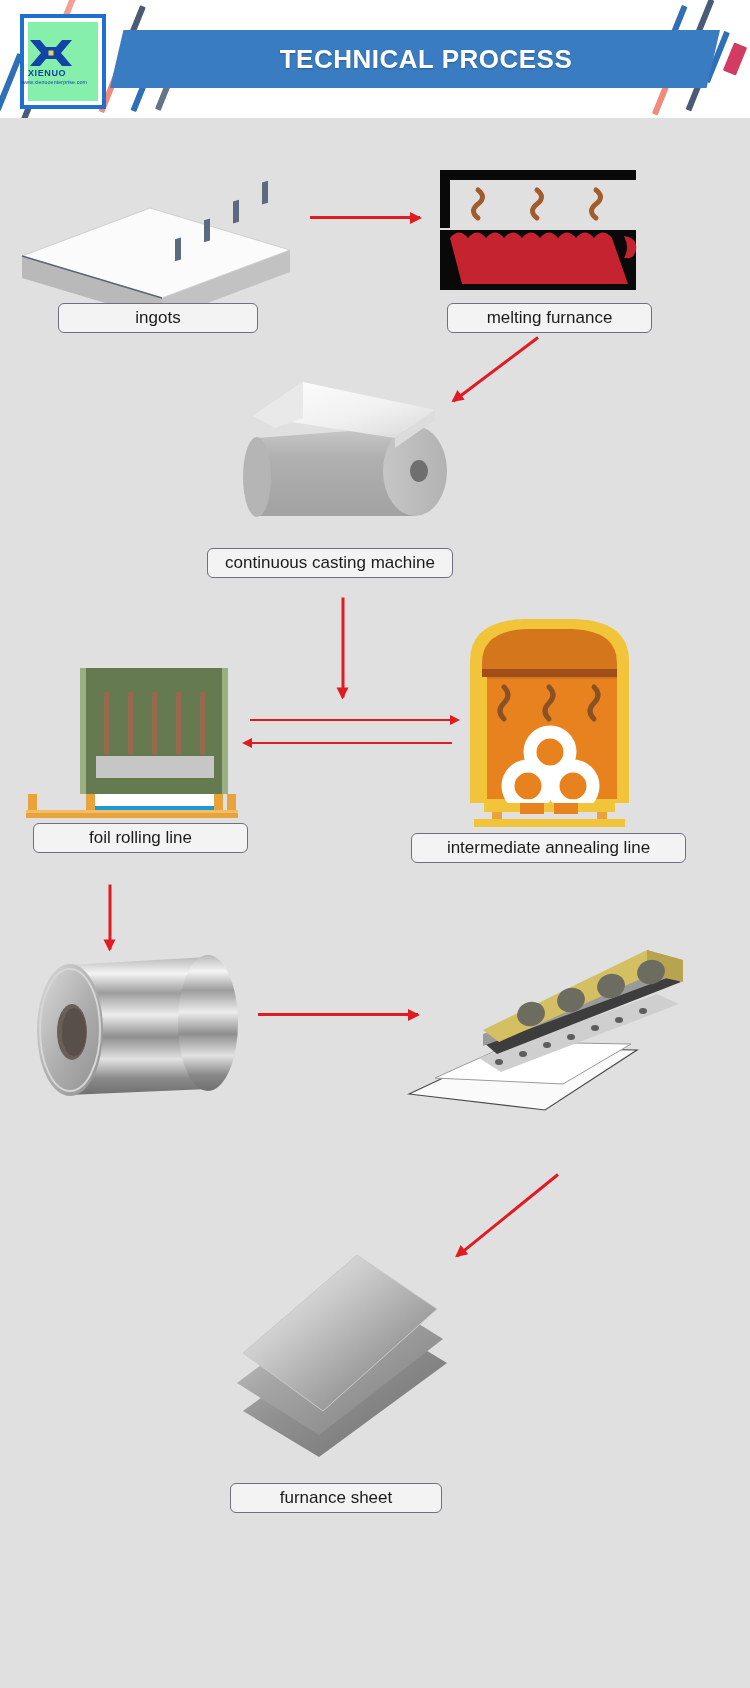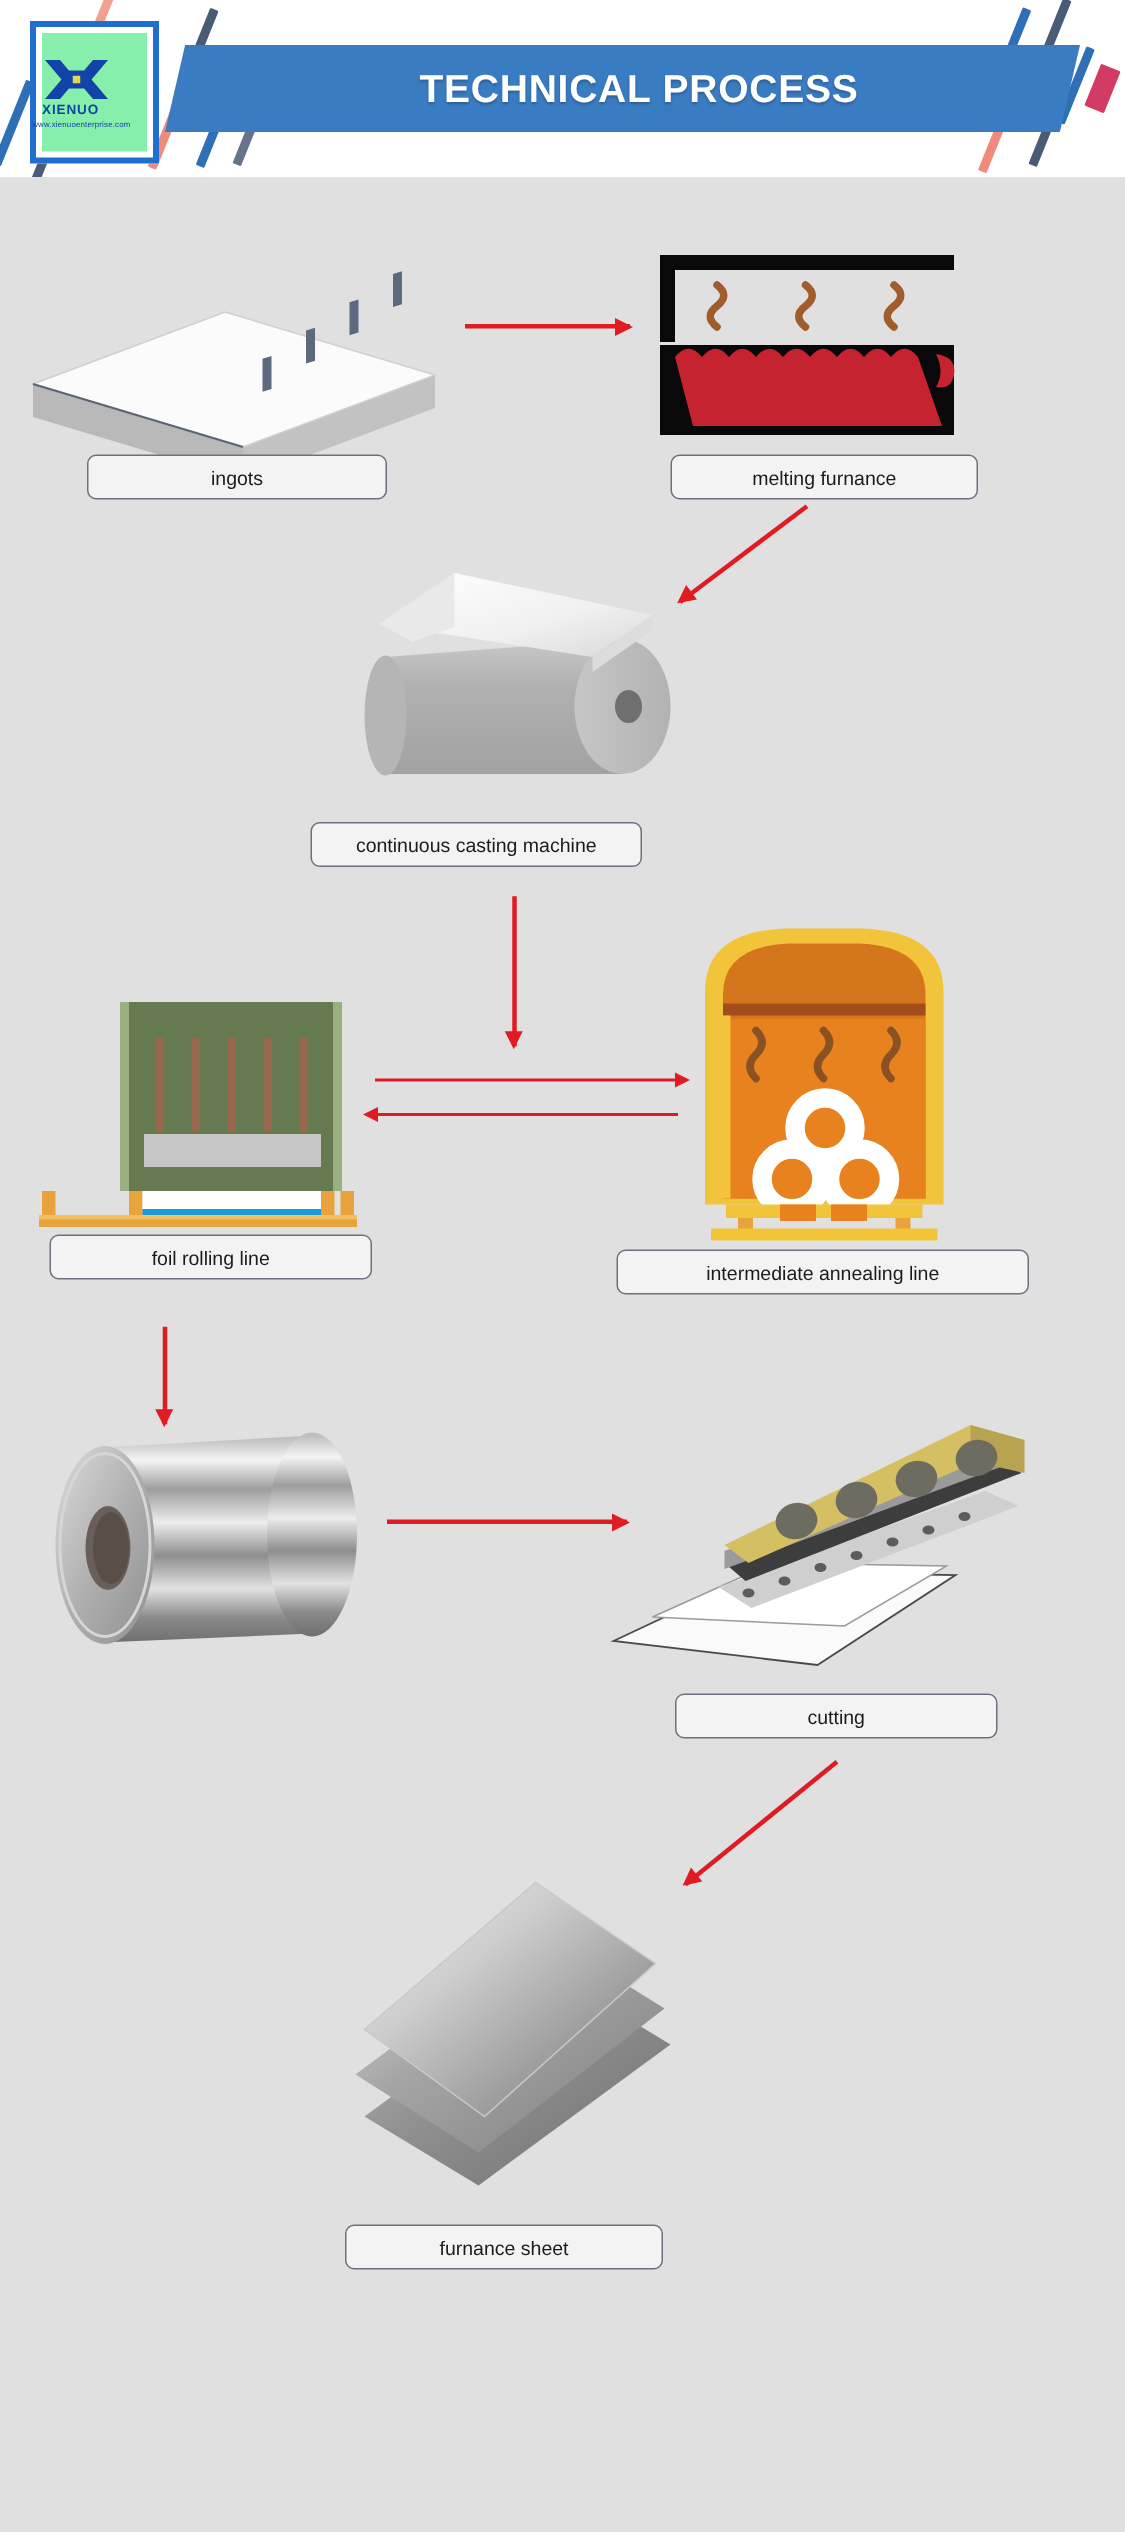--- a/index.html
+++ b/index.html
@@ -64,21 +64,21 @@
   }
 
   
   .canvas{position:absolute;left:0;top:118px;width:750px;height:1570px;background:#e0e0e0;}
 
   
   .chip{
     position:absolute;height:30px;
     background:#f3f3f3;border:1px solid #6f6f80;border-radius:6px;
     display:flex;align-items:center;justify-content:center;
-    font-size:13px;color:#1b1b1b;box-sizing:border-box;white-space:nowrap;
+    font-size:17px;color:#1b1b1b;box-sizing:border-box;white-space:nowrap;
   }
 
   
   .arrow{position:absolute;transform-origin:0 50%;height:3px;background:#e01b22;}
   .arrow::after{
     content:"";position:absolute;right:-2px;top:50%;
     width:0;height:0;border-left:12px solid #e01b22;
     border-top:6px solid transparent;border-bottom:6px solid transparent;
     transform:translateY(-50%);
   }
@@ -205,21 +205,21 @@
       <path d="M12 70 L170 58 L170 148 L12 148 Z" fill="url(#rollG)"></path>
       <ellipse cx="12" cy="109" rx="14" ry="40" fill="#b5b5b5"></ellipse>
       <ellipse cx="170" cy="103" rx="32" ry="45" fill="url(#capG)"></ellipse>
       <ellipse cx="174" cy="103" rx="9" ry="11" fill="#6f6f6f"></ellipse>
 
       <path d="M8 48 L58 14 L190 42 L150 70 Z" fill="url(#sheetG)"></path>
       <path d="M8 48 L30 60 L58 50 L58 14 Z" fill="#e9e9e9"></path>
       <path d="M150 70 L190 42 L190 52 L150 80 Z" fill="#dcdcdc"></path>
     </svg>
   </div>
-  <div class="chip" style="left:207px;top:430px;width:221px;">continuous casting machine</div>
+  <div class="chip" style="left:207px;top:430px;width:246px;">continuous casting machine</div>
 
   <div class="arrow" style="left:343px;top:478px;width:100px;transform:rotate(90deg);"></div>
 
   <div class="rolling">
     <svg viewBox="0 0 228 160" width="228" height="160">
 
       <rect x="62" y="10" width="8" height="126" fill="#9bb081"></rect>
       <rect x="202" y="10" width="8" height="126" fill="#9bb081"></rect>
 
       <rect x="68" y="10" width="136" height="126" fill="#667a52"></rect>
@@ -345,21 +345,20 @@
       <polygon points="88,92 252,12 288,22 104,104" fill="#d4bf63"></polygon>
       <polygon points="252,12 288,22 288,44 252,36" fill="#b8a450"></polygon>
       <g fill="#6c6c60">
         <ellipse cx="136" cy="76" rx="14" ry="12" transform="rotate(-14 136 76)"></ellipse>
         <ellipse cx="176" cy="62" rx="14" ry="12" transform="rotate(-14 176 62)"></ellipse>
         <ellipse cx="216" cy="48" rx="14" ry="12" transform="rotate(-14 216 48)"></ellipse>
         <ellipse cx="256" cy="34" rx="14" ry="12" transform="rotate(-14 256 34)"></ellipse>
       </g>
     </svg>
   </div>
-  <div class="chip" style="left:450px;top:1011px;width:215px;">cutting</div>
 
   <div class="arrow" style="left:558px;top:1055px;width:130px;transform:rotate(141deg);"></div>
 
   <div class="sheet">
     <svg viewBox="0 0 255 235" width="255" height="235">
       <defs>
         <linearGradient id="plG1" x1="0" y1="0" x2="1" y2="1">
           <stop offset="0%" stop-color="#b8b8b8"></stop>
           <stop offset="45%" stop-color="#8f8f8f"></stop>
           <stop offset="100%" stop-color="#6f6f6f"></stop>

